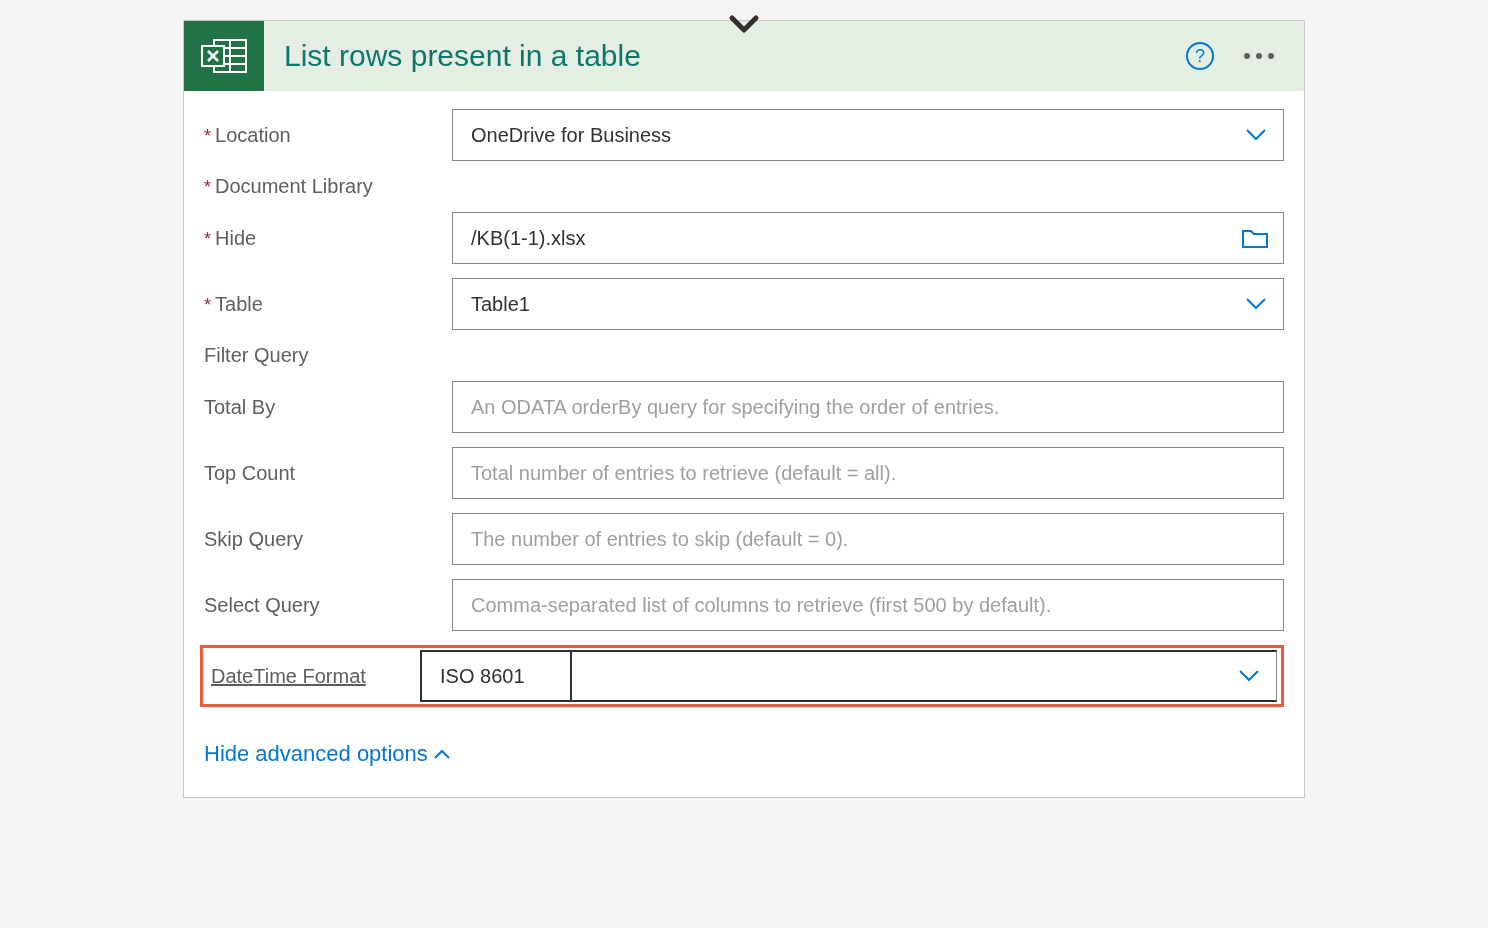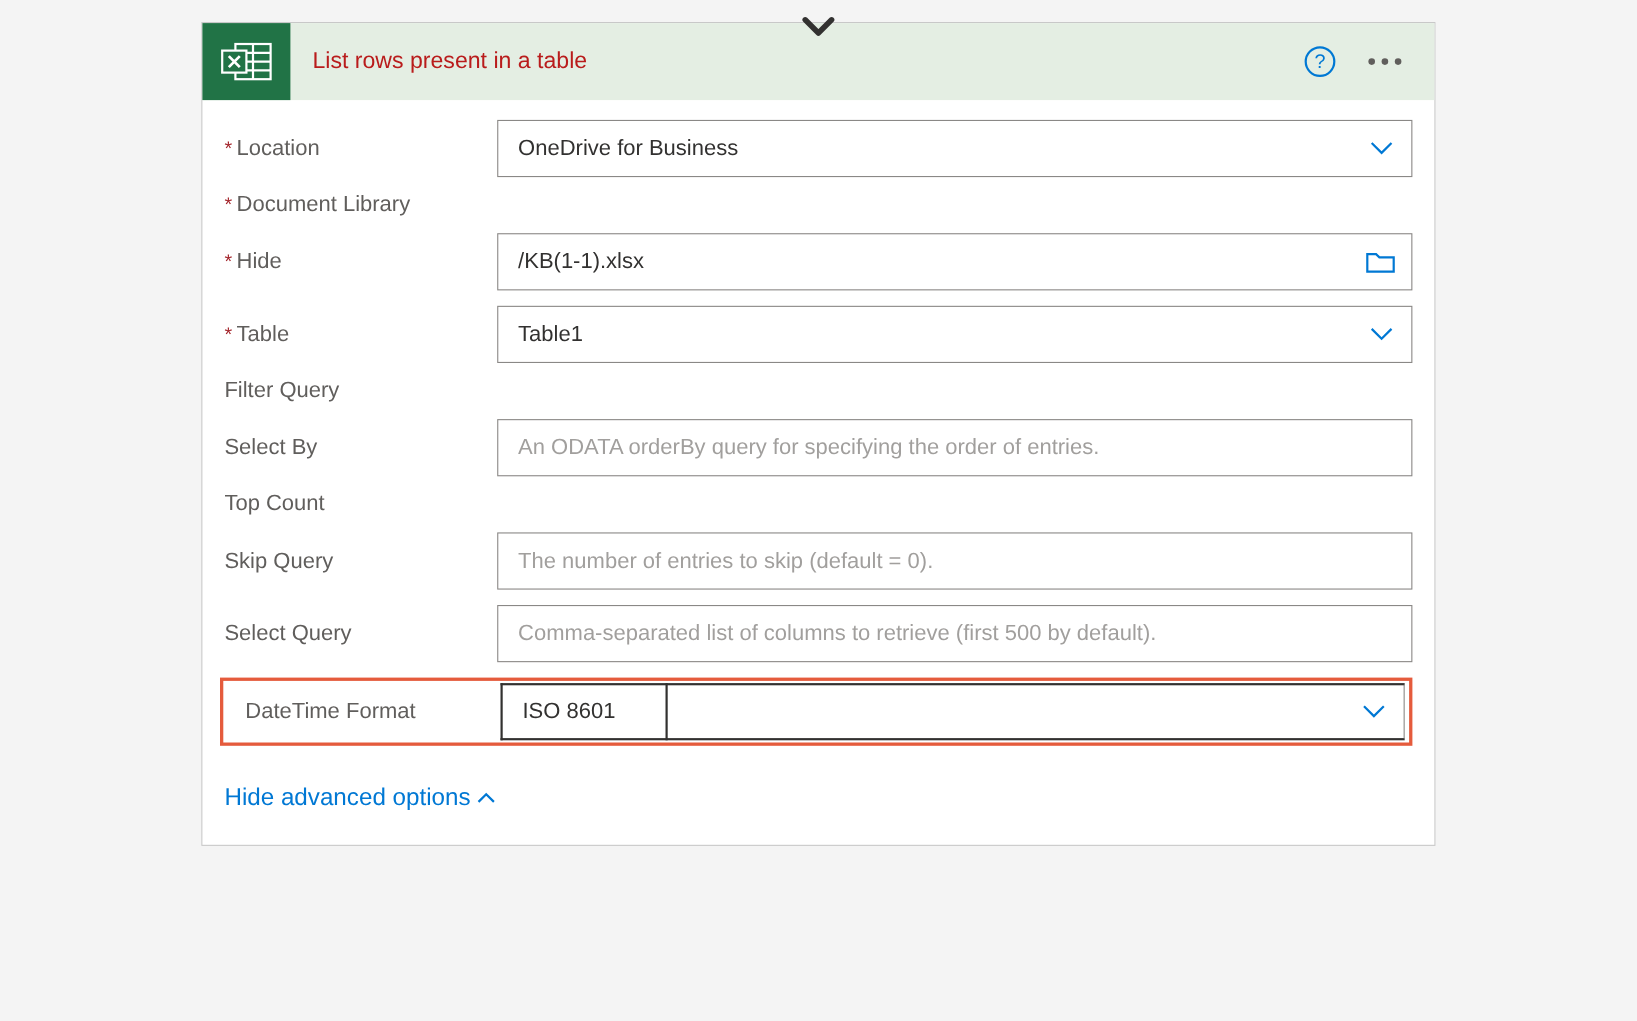--- a/index.html
+++ b/index.html
@@ -24,22 +24,22 @@
     .excel-badge {
       width: 80px;
       height: 70px;
       background: #217346;
       display: flex;
       align-items: center;
       justify-content: center;
       flex-shrink: 0;
     }
     .header-title {
-      font-size: 21px;
-      color: #b91c1c;
+      font-size: 30px;
+      color: #0f766e;
       margin-left: 20px;
       flex: 1;
     }
     .help-icon {
       width: 28px;
       height: 28px;
       border: 2px solid #0078d4;
       border-radius: 50%;
       color: #0078d4;
       display: flex;
@@ -119,22 +119,23 @@
       height: 22px;
       pointer-events: none;
     }
     .highlight-row {
       border: 3px solid #e55b3c;
       padding: 2px 4px 2px 0;
       margin-left: -4px;
       margin-bottom: 14px;
     }
     .highlight-row .label {
-      padding-left: 20px;
-      width: 252px;
+      padding-left: 8px;
+      width: 217px;
+      text-decoration: underline;
     }
     .highlight-row .input-wrap { border: 2px solid #323130; }
     .advanced-toggle {
       display: inline-flex;
       align-items: center;
       color: #0078d4;
       font-size: 22px;
       cursor: pointer;
       margin-top: 20px;
       gap: 5px;
@@ -228,31 +229,34 @@
       </div>
 
       <div class="row">
         <div class="label">
             <span>Filter Query</span>
           </div>
       </div>
 
       <div class="row">
         <div class="label">
-            <span>Select By</span>
+            <span>Total By</span>
           </div>
         <div class="input-wrap">
           <input class="input" placeholder="An ODATA orderBy query for specifying the order of entries." style="">
         </div>
       </div>
 
       <div class="row">
         <div class="label">
             <span>Top Count</span>
           </div>
+        <div class="input-wrap">
+          <input class="input" placeholder="Total number of entries to retrieve (default = all)." style="">
+        </div>
       </div>
 
       <div class="row">
         <div class="label">
             <span>Skip Query</span>
           </div>
         <div class="input-wrap">
           <input class="input" placeholder="The number of entries to skip (default = 0)." style="">
         </div>
       </div>

